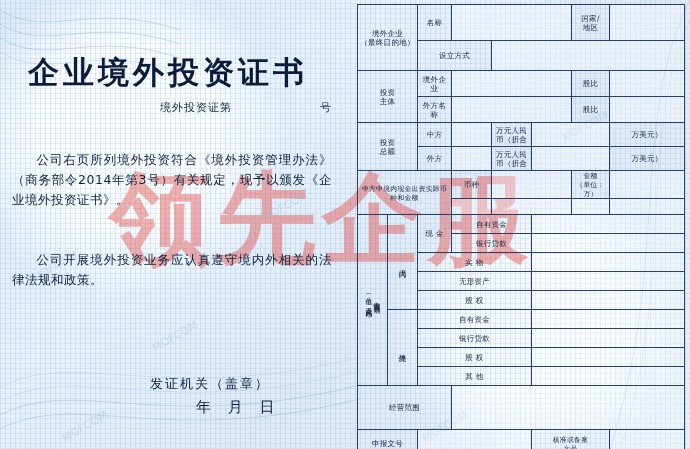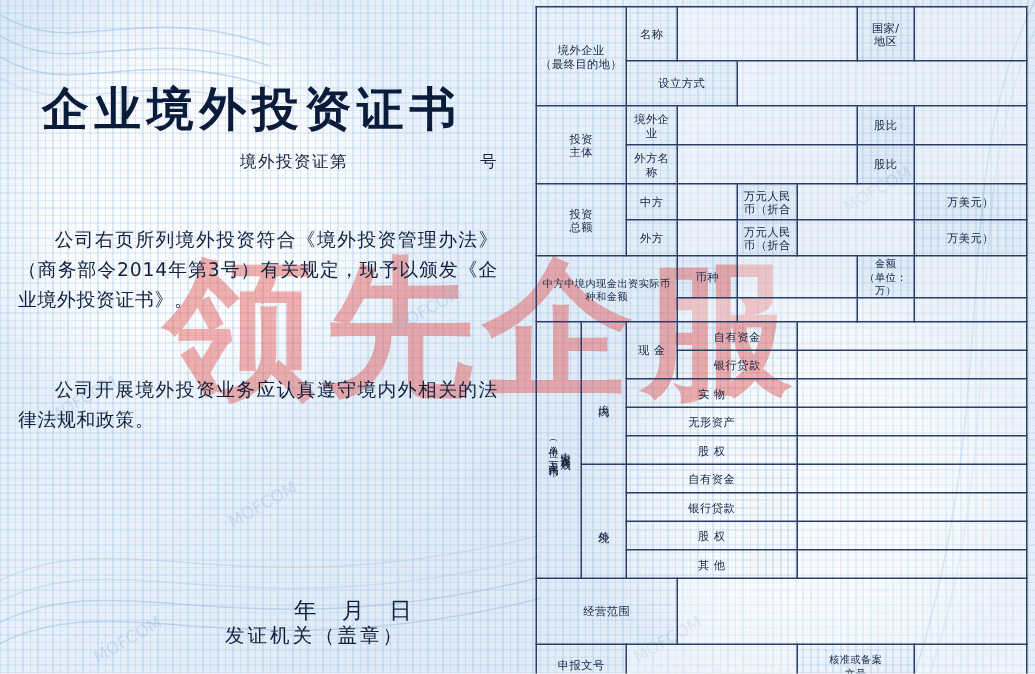--- a/index.html
+++ b/index.html
@@ -55,21 +55,21 @@
   .para{
     position:absolute;left:12px;width:320px;
     font-size:12.5px;color:#10203c;line-height:20px;text-align:justify;
     letter-spacing:.5px;
   }
   #p1{top:150px;}
   #p2{top:210px;}
   #p3{top:250px;}
   .indent{display:inline-block;width:24px;}
   #issuer{
-    position:absolute;left:150px;top:375px;font-size:13px;color:#10203c;letter-spacing:2px;margin-top:40px;
+    position:absolute;left:150px;top:375px;font-size:13px;color:#10203c;letter-spacing:2px;
   }
   #dateline{
     position:absolute;left:196px;top:398px;font-size:15px;color:#10203c;letter-spacing:6px;
   }
 
   
   #tablewrap{
     position:absolute;left:357px;top:4px;width:327px;height:434px;
   }
   table.grid{

